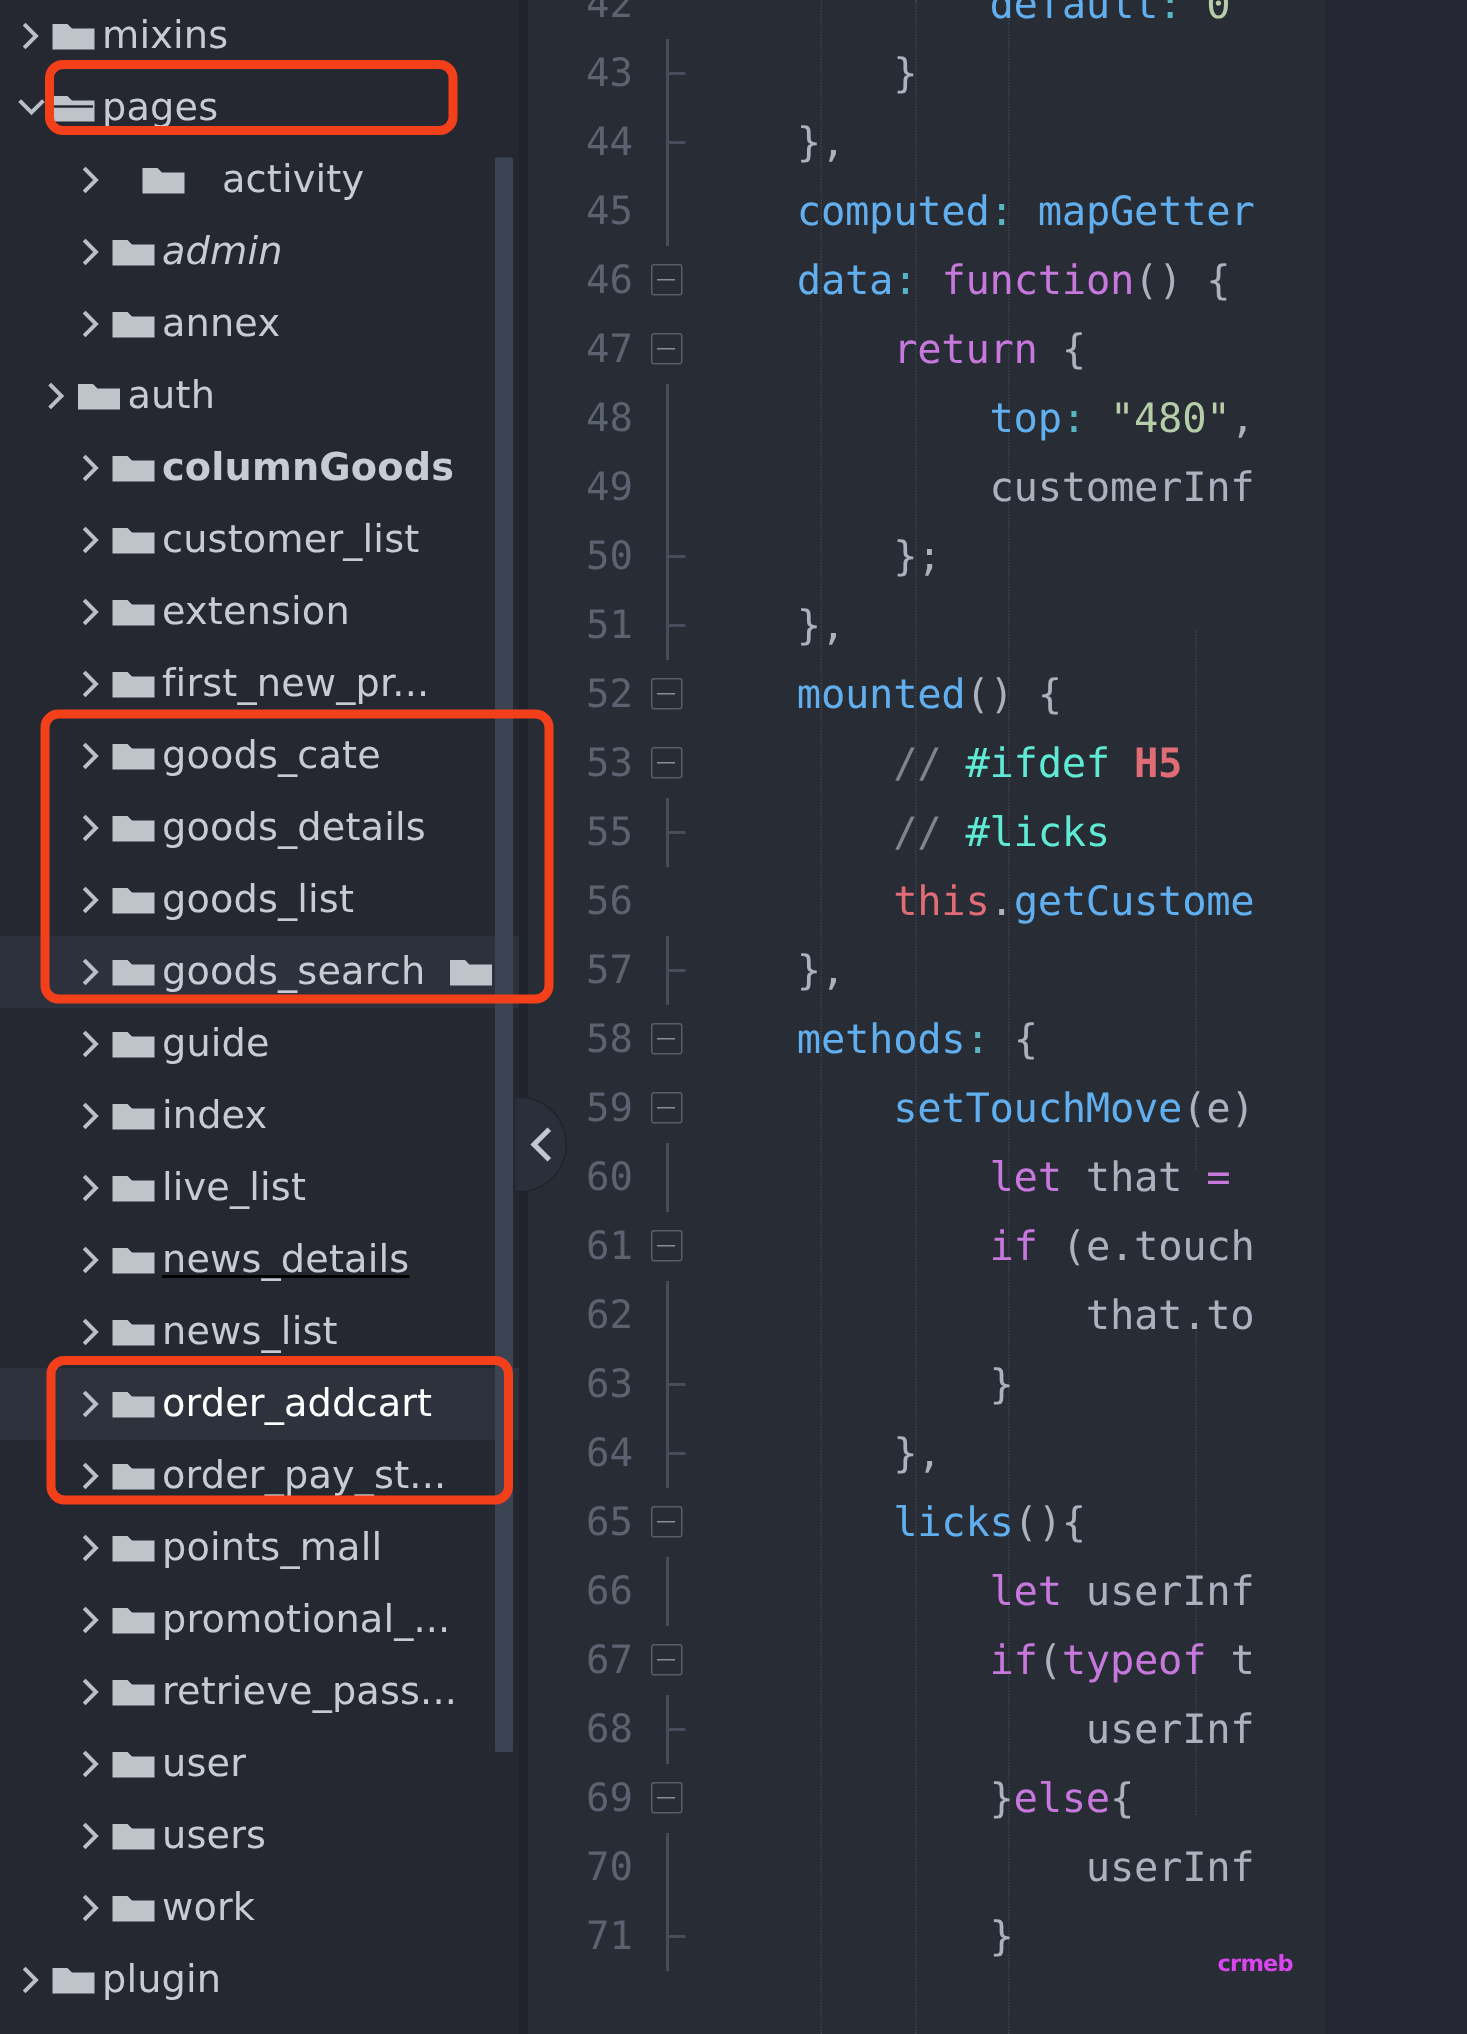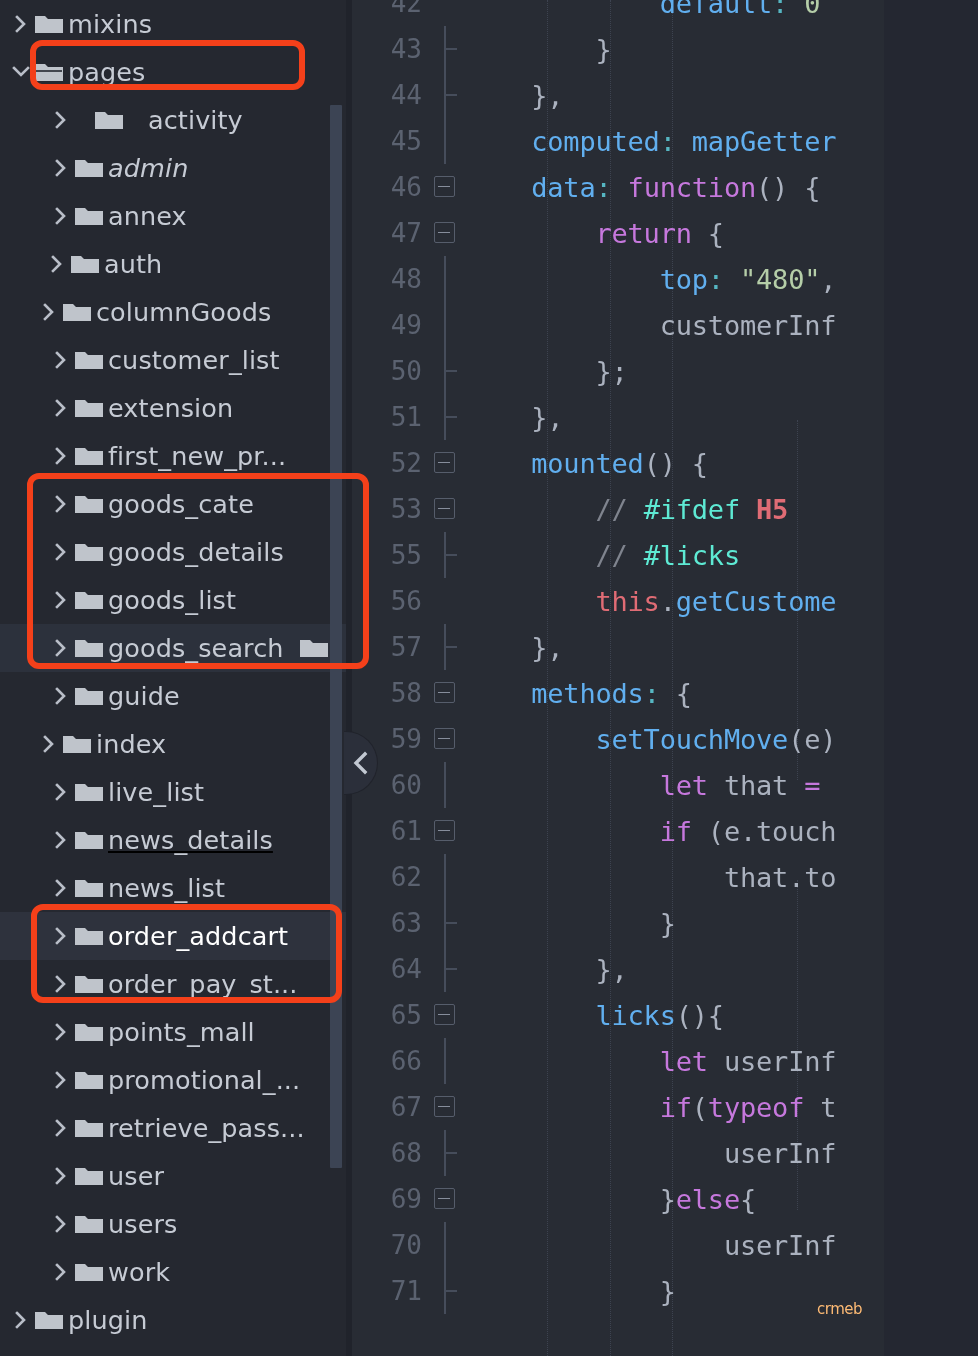--- a/index.html
+++ b/index.html
@@ -220,23 +220,23 @@
     z-index: 50;
   }
 
   
   #watermark {
     position: absolute;
     right: 22px;
     bottom: 38px;
     font-family: "DejaVu Sans", sans-serif;
     font-size: 15px;
-    font-weight: normal;
+    font-weight: bold;
     letter-spacing: -.5px;
-    color: #fdba74;
+    color: #d946ef;
     z-index: 30;
     user-select: none;
   }
 </style>
 </head>
 <body>
 
 <div id="app">
 
   <div id="sidebar">
@@ -301,34 +301,34 @@
               <polyline points="4,4 11,11 4,18" fill="none" stroke="#b9bec8" stroke-width="2.6" stroke-linecap="square"></polyline>
             </svg>
           </span>
           <span class="folder">
             <svg width="30" height="24" viewBox="0 0 30 24">
               <path d="M1 4 h10 l3 3 h15 v14 h-28 z" fill="#bfc4cb"></path>
             </svg>
           </span>
           <span class="label">annex</span>
         </div>
-        <div class="row" style="padding-left: 44px;">
+        <div class="row" style="padding-left: 25px;">
           <span class="arrow">
             <svg width="16" height="22" viewBox="0 0 16 22">
               <polyline points="4,4 11,11 4,18" fill="none" stroke="#b9bec8" stroke-width="2.6" stroke-linecap="square"></polyline>
             </svg>
           </span>
           <span class="folder">
             <svg width="30" height="24" viewBox="0 0 30 24">
               <path d="M1 4 h10 l3 3 h15 v14 h-28 z" fill="#bfc4cb"></path>
             </svg>
           </span>
           <span class="label">auth</span>
         </div>
-        <div class="row" style="padding-left: 36px;">
+        <div class="row" style="padding-left: 48px; font-weight: bold;">
           <span class="arrow">
             <svg width="16" height="22" viewBox="0 0 16 22">
               <polyline points="4,4 11,11 4,18" fill="none" stroke="#b9bec8" stroke-width="2.6" stroke-linecap="square"></polyline>
             </svg>
           </span>
           <span class="folder">
             <svg width="30" height="24" viewBox="0 0 30 24">
               <path d="M1 4 h10 l3 3 h15 v14 h-28 z" fill="#bfc4cb"></path>
             </svg>
           </span>
@@ -434,21 +434,21 @@
               <polyline points="4,4 11,11 4,18" fill="none" stroke="#b9bec8" stroke-width="2.6" stroke-linecap="square"></polyline>
             </svg>
           </span>
           <span class="folder">
             <svg width="30" height="24" viewBox="0 0 30 24">
               <path d="M1 4 h10 l3 3 h15 v14 h-28 z" fill="#bfc4cb"></path>
             </svg>
           </span>
           <span class="label">guide</span>
         </div>
-        <div class="row" style="padding-left: 36px;">
+        <div class="row" style="padding-left: 48px;">
           <span class="arrow">
             <svg width="16" height="22" viewBox="0 0 16 22">
               <polyline points="4,4 11,11 4,18" fill="none" stroke="#b9bec8" stroke-width="2.6" stroke-linecap="square"></polyline>
             </svg>
           </span>
           <span class="folder">
             <svg width="30" height="24" viewBox="0 0 30 24">
               <path d="M1 4 h10 l3 3 h15 v14 h-28 z" fill="#bfc4cb"></path>
             </svg>
           </span>

